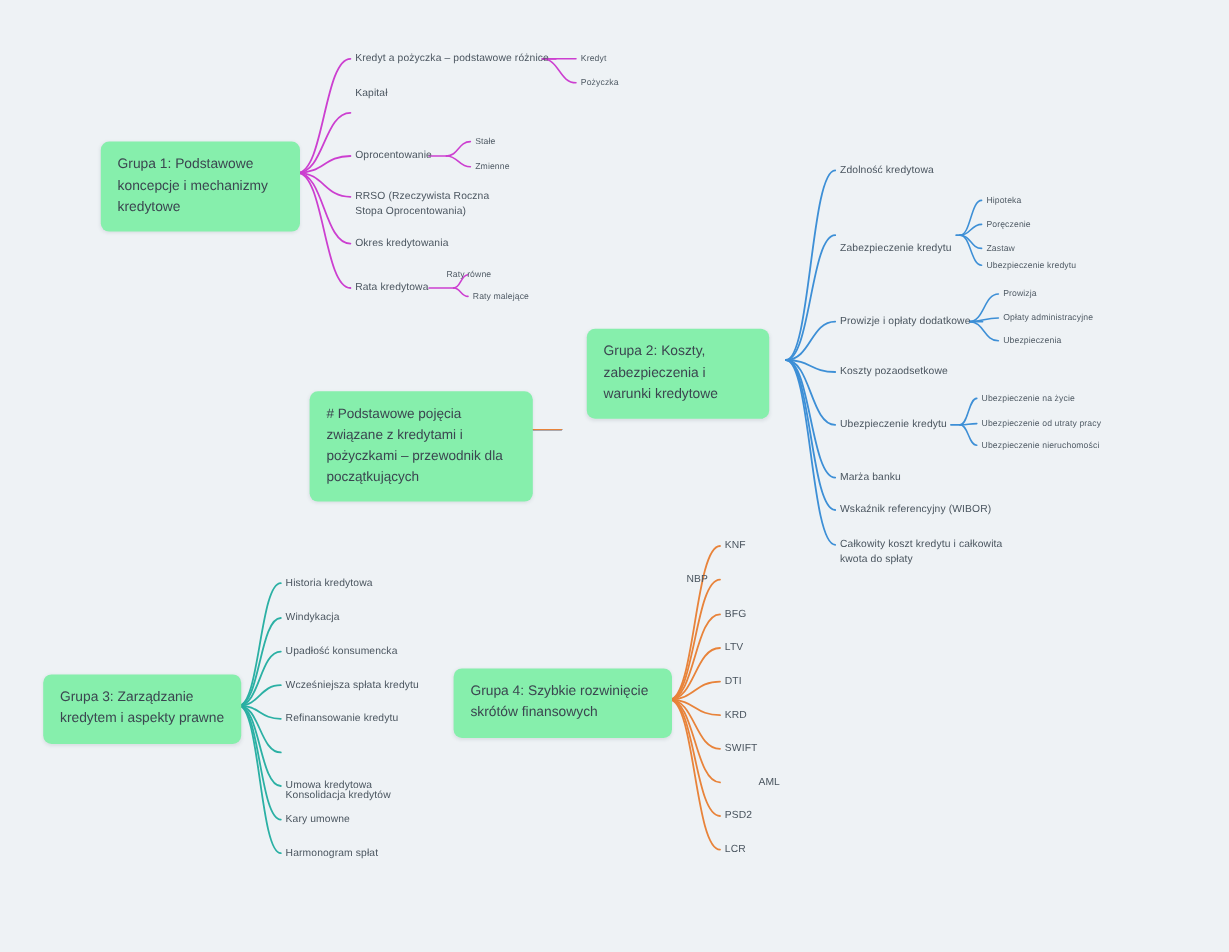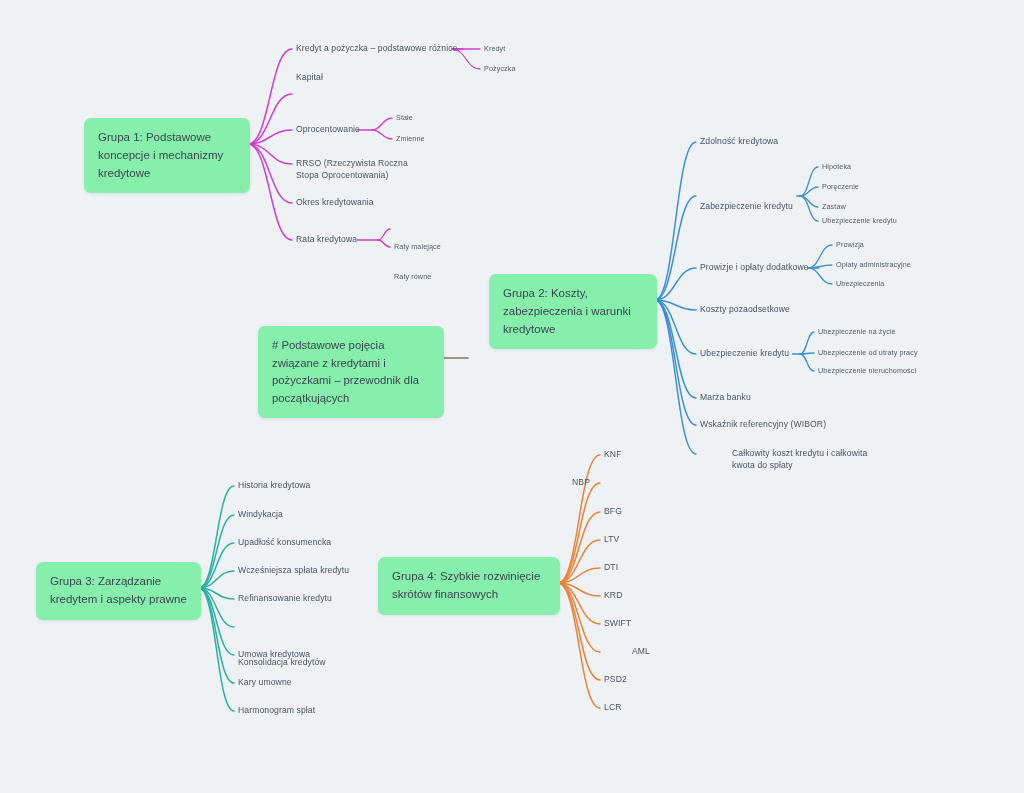--- a/index.html
+++ b/index.html
@@ -133,41 +133,41 @@
       <div class="node leaf" style="left: 296px; top: 43px;">Kredyt a pożyczka – podstawowe różnice</div>
       <div class="node leaf sub" style="left: 484px; top: 44px;">Kredyt</div>
       <div class="node leaf sub" style="left: 484px; top: 64px;">Pożyczka</div>
       <div class="node leaf" style="left: 296px; top: 72px;">Kapitał</div>
       <div class="node leaf" style="left: 296px; top: 124px;">Oprocentowanie</div>
       <div class="node leaf sub" style="left: 396px; top: 113px;">Stałe</div>
       <div class="node leaf sub" style="left: 396px; top: 134px;">Zmienne</div>
       <div class="node leaf wrap" style="left: 296px; top: 158px; width: 130px; white-space: normal;">RRSO (Rzeczywista Roczna Stopa Oprocentowania)</div>
       <div class="node leaf" style="left: 296px; top: 197px;">Okres kredytowania</div>
       <div class="node leaf" style="left: 296px; top: 234px;">Rata kredytowa</div>
-      <div class="node leaf sub" style="left: 394px; top: 224px; margin-top: 48px;">Raty równe</div>
+      <div class="node leaf sub" style="left: 372px; top: 224px;">Raty równe</div>
       <div class="node leaf sub" style="left: 394px; top: 242px;">Raty malejące</div>
-      <div class="node box group" style="left: 489px; top: 274px; width: 168px;">Grupa 2: Koszty, zabezpieczenia i warunki kredytowe</div>
+      <div class="node box group" style="left: 489px; top: 274px; width: 152px;">Grupa 2: Koszty, zabezpieczenia i warunki kredytowe</div>
       <div class="node leaf" style="left: 700px; top: 136px;">Zdolność kredytowa</div>
       <div class="node leaf" style="left: 700px; top: 201px;">Zabezpieczenie kredytu</div>
       <div class="node leaf sub" style="left: 822px; top: 162px;">Hipoteka</div>
       <div class="node leaf sub" style="left: 822px; top: 182px;">Poręczenie</div>
       <div class="node leaf sub" style="left: 822px; top: 202px;">Zastaw</div>
       <div class="node leaf sub" style="left: 822px; top: 216px;">Ubezpieczenie kredytu</div>
       <div class="node leaf" style="left: 700px; top: 262px;">Prowizje i opłaty dodatkowe</div>
       <div class="node leaf sub" style="left: 836px; top: 240px;">Prowizja</div>
       <div class="node leaf sub" style="left: 836px; top: 260px;">Opłaty administracyjne</div>
       <div class="node leaf sub" style="left: 836px; top: 279px;">Ubezpieczenia</div>
       <div class="node leaf" style="left: 700px; top: 304px;">Koszty pozaodsetkowe</div>
       <div class="node leaf" style="left: 700px; top: 348px;">Ubezpieczenie kredytu</div>
       <div class="node leaf sub" style="left: 818px; top: 327px;">Ubezpieczenie na życie</div>
       <div class="node leaf sub" style="left: 818px; top: 348px;">Ubezpieczenie od utraty pracy</div>
       <div class="node leaf sub" style="left: 818px; top: 366px;">Ubezpieczenie nieruchomości</div>
       <div class="node leaf" style="left: 700px; top: 392px;">Marża banku</div>
       <div class="node leaf" style="left: 700px; top: 419px;">Wskaźnik referencyjny (WIBOR)</div>
-      <div class="node leaf wrap" style="left: 700px; top: 448px; width: 155px; white-space: normal; margin-left: 32px;">Całkowity koszt kredytu i całkowita kwota do spłaty</div>
+      <div class="node leaf wrap" style="left: 700px; top: 448px; width: 155px; white-space: normal;">Całkowity koszt kredytu i całkowita kwota do spłaty</div>
       <div class="node box group" style="left: 36px; top: 562px; width: 165px;">Grupa 3: Zarządzanie kredytem i aspekty prawne</div>
       <div class="node leaf" style="left: 238px; top: 480px;">Historia kredytowa</div>
       <div class="node leaf" style="left: 238px; top: 509px;">Windykacja</div>
       <div class="node leaf" style="left: 238px; top: 537px;">Upadłość konsumencka</div>
       <div class="node leaf" style="left: 238px; top: 565px;">Wcześniejsza spłata kredytu</div>
       <div class="node leaf" style="left: 238px; top: 593px;">Refinansowanie kredytu</div>
       <div class="node leaf" style="left: 238px; top: 621px; margin-top: 36px;">Konsolidacja kredytów</div>
       <div class="node leaf" style="left: 238px; top: 649px;">Umowa kredytowa</div>
       <div class="node leaf" style="left: 238px; top: 677px;">Kary umowne</div>
       <div class="node leaf" style="left: 238px; top: 705px;">Harmonogram spłat</div>

